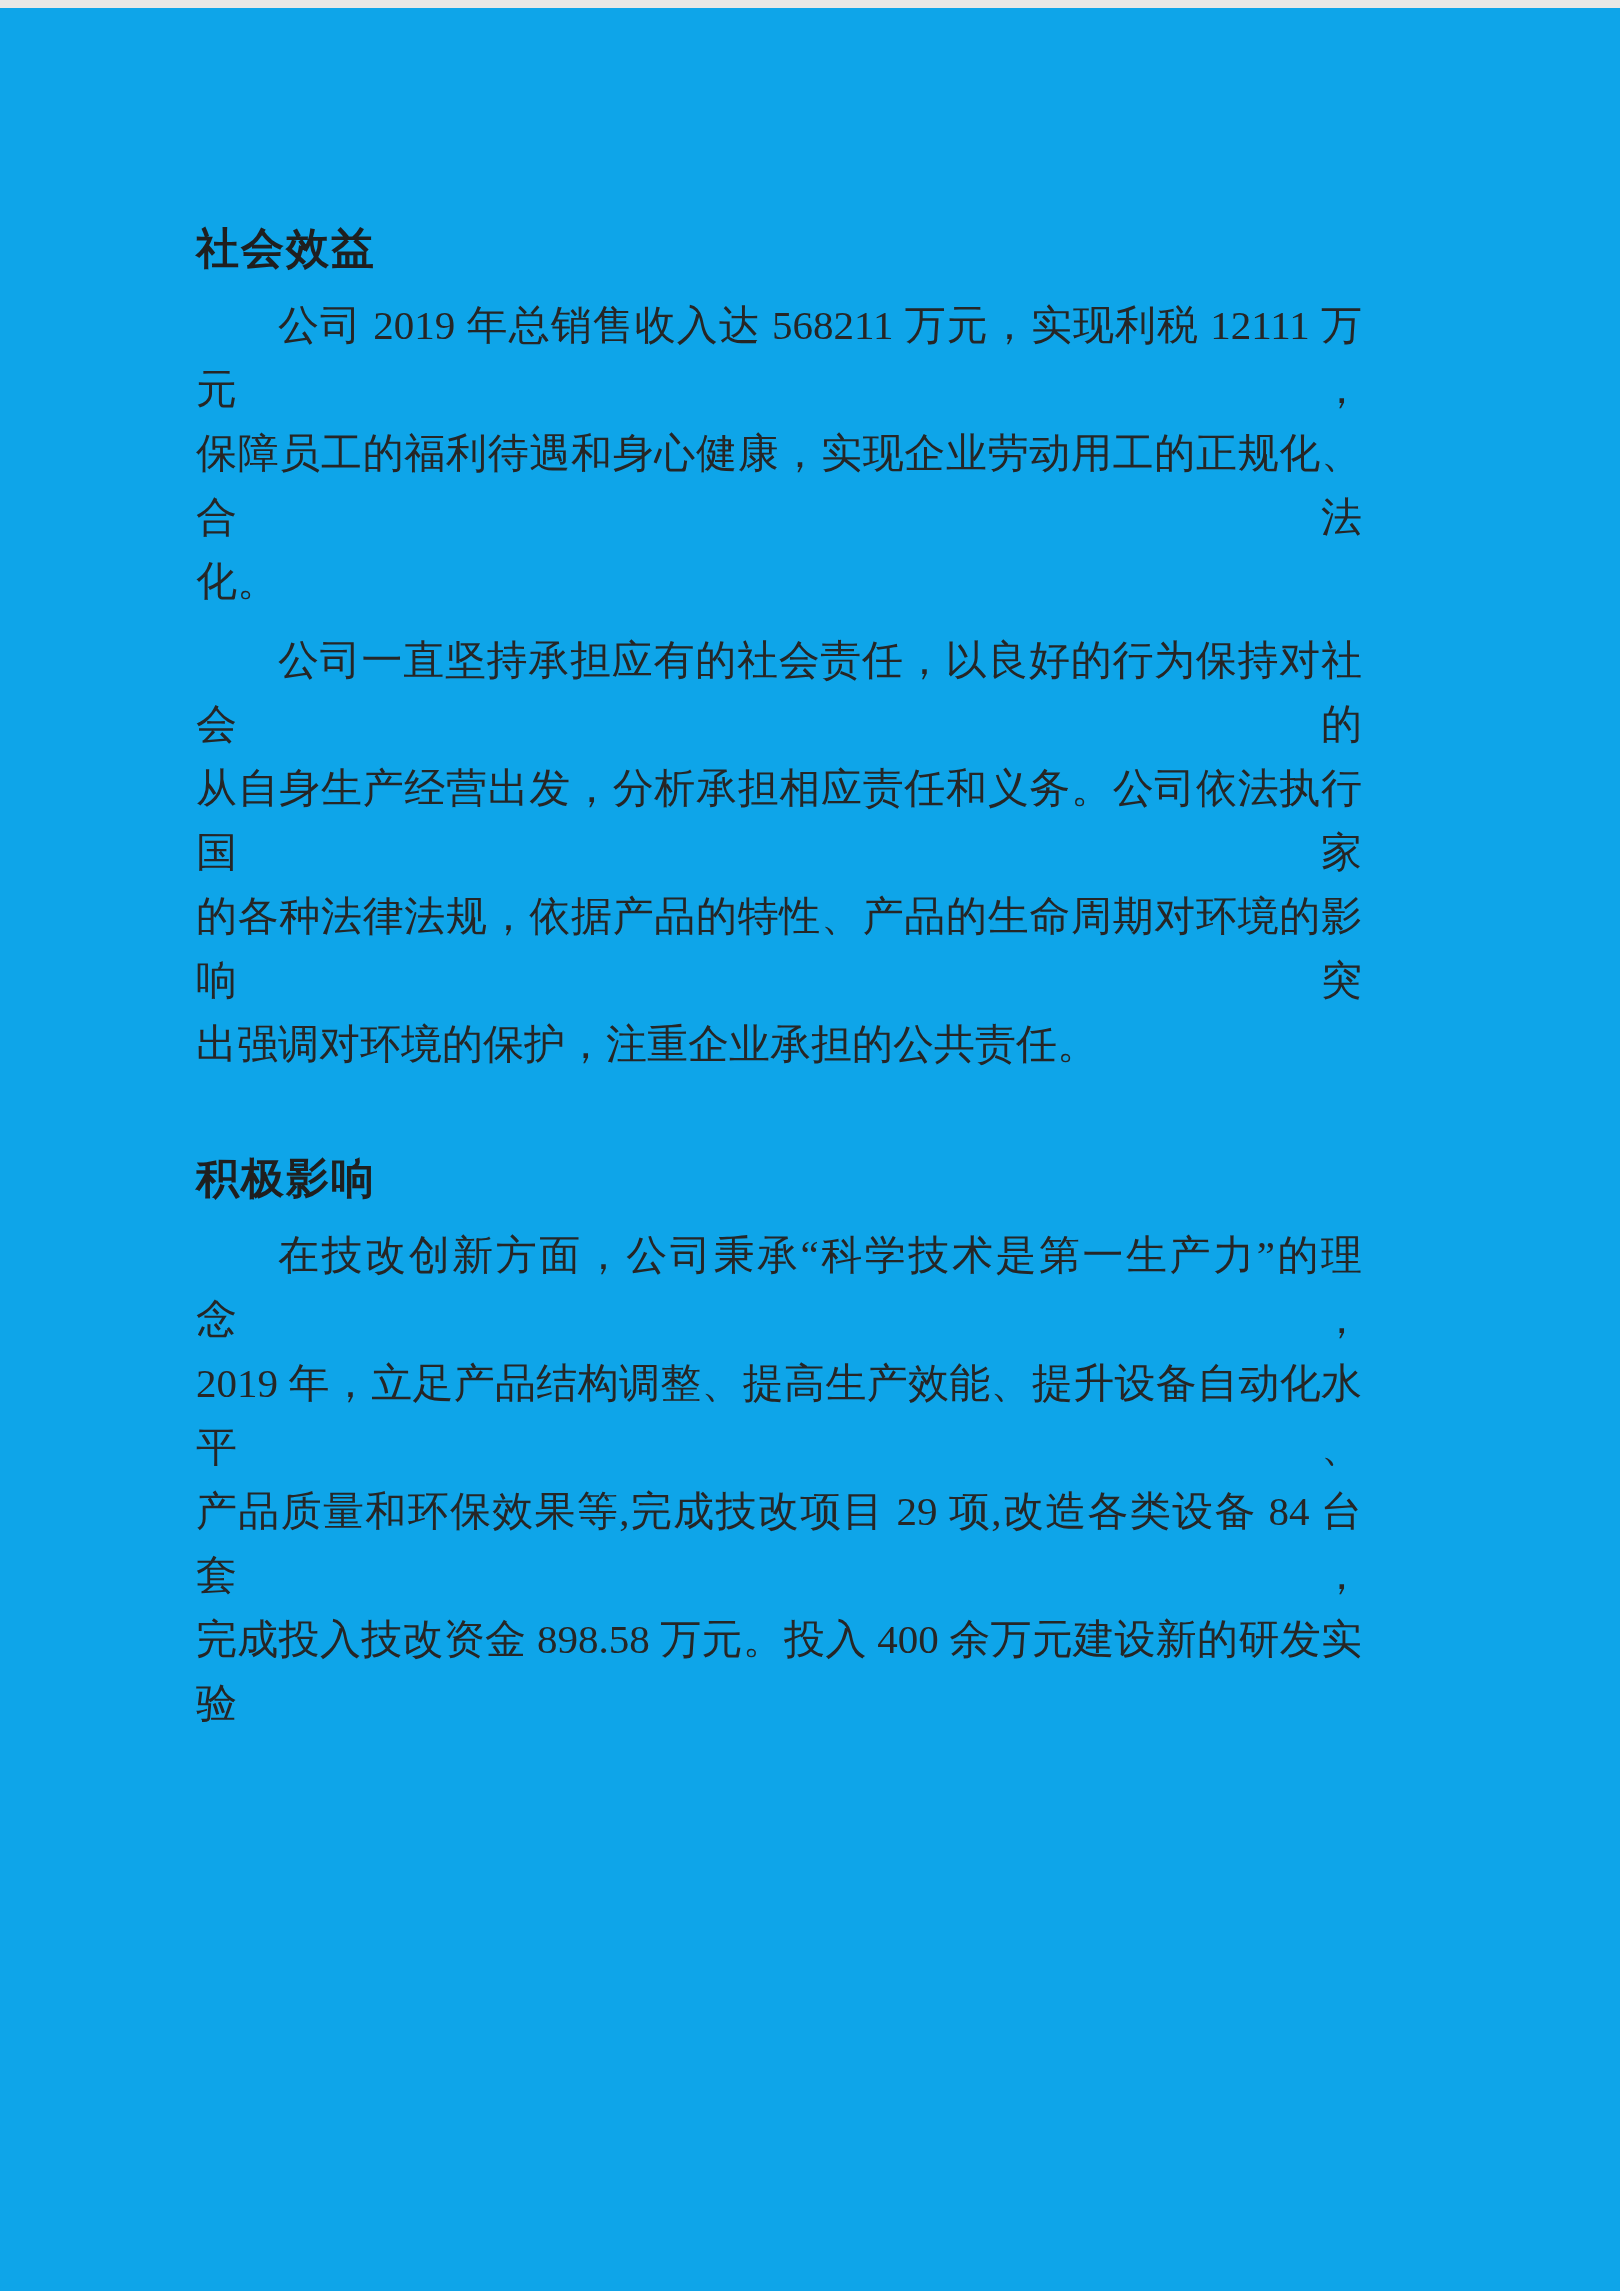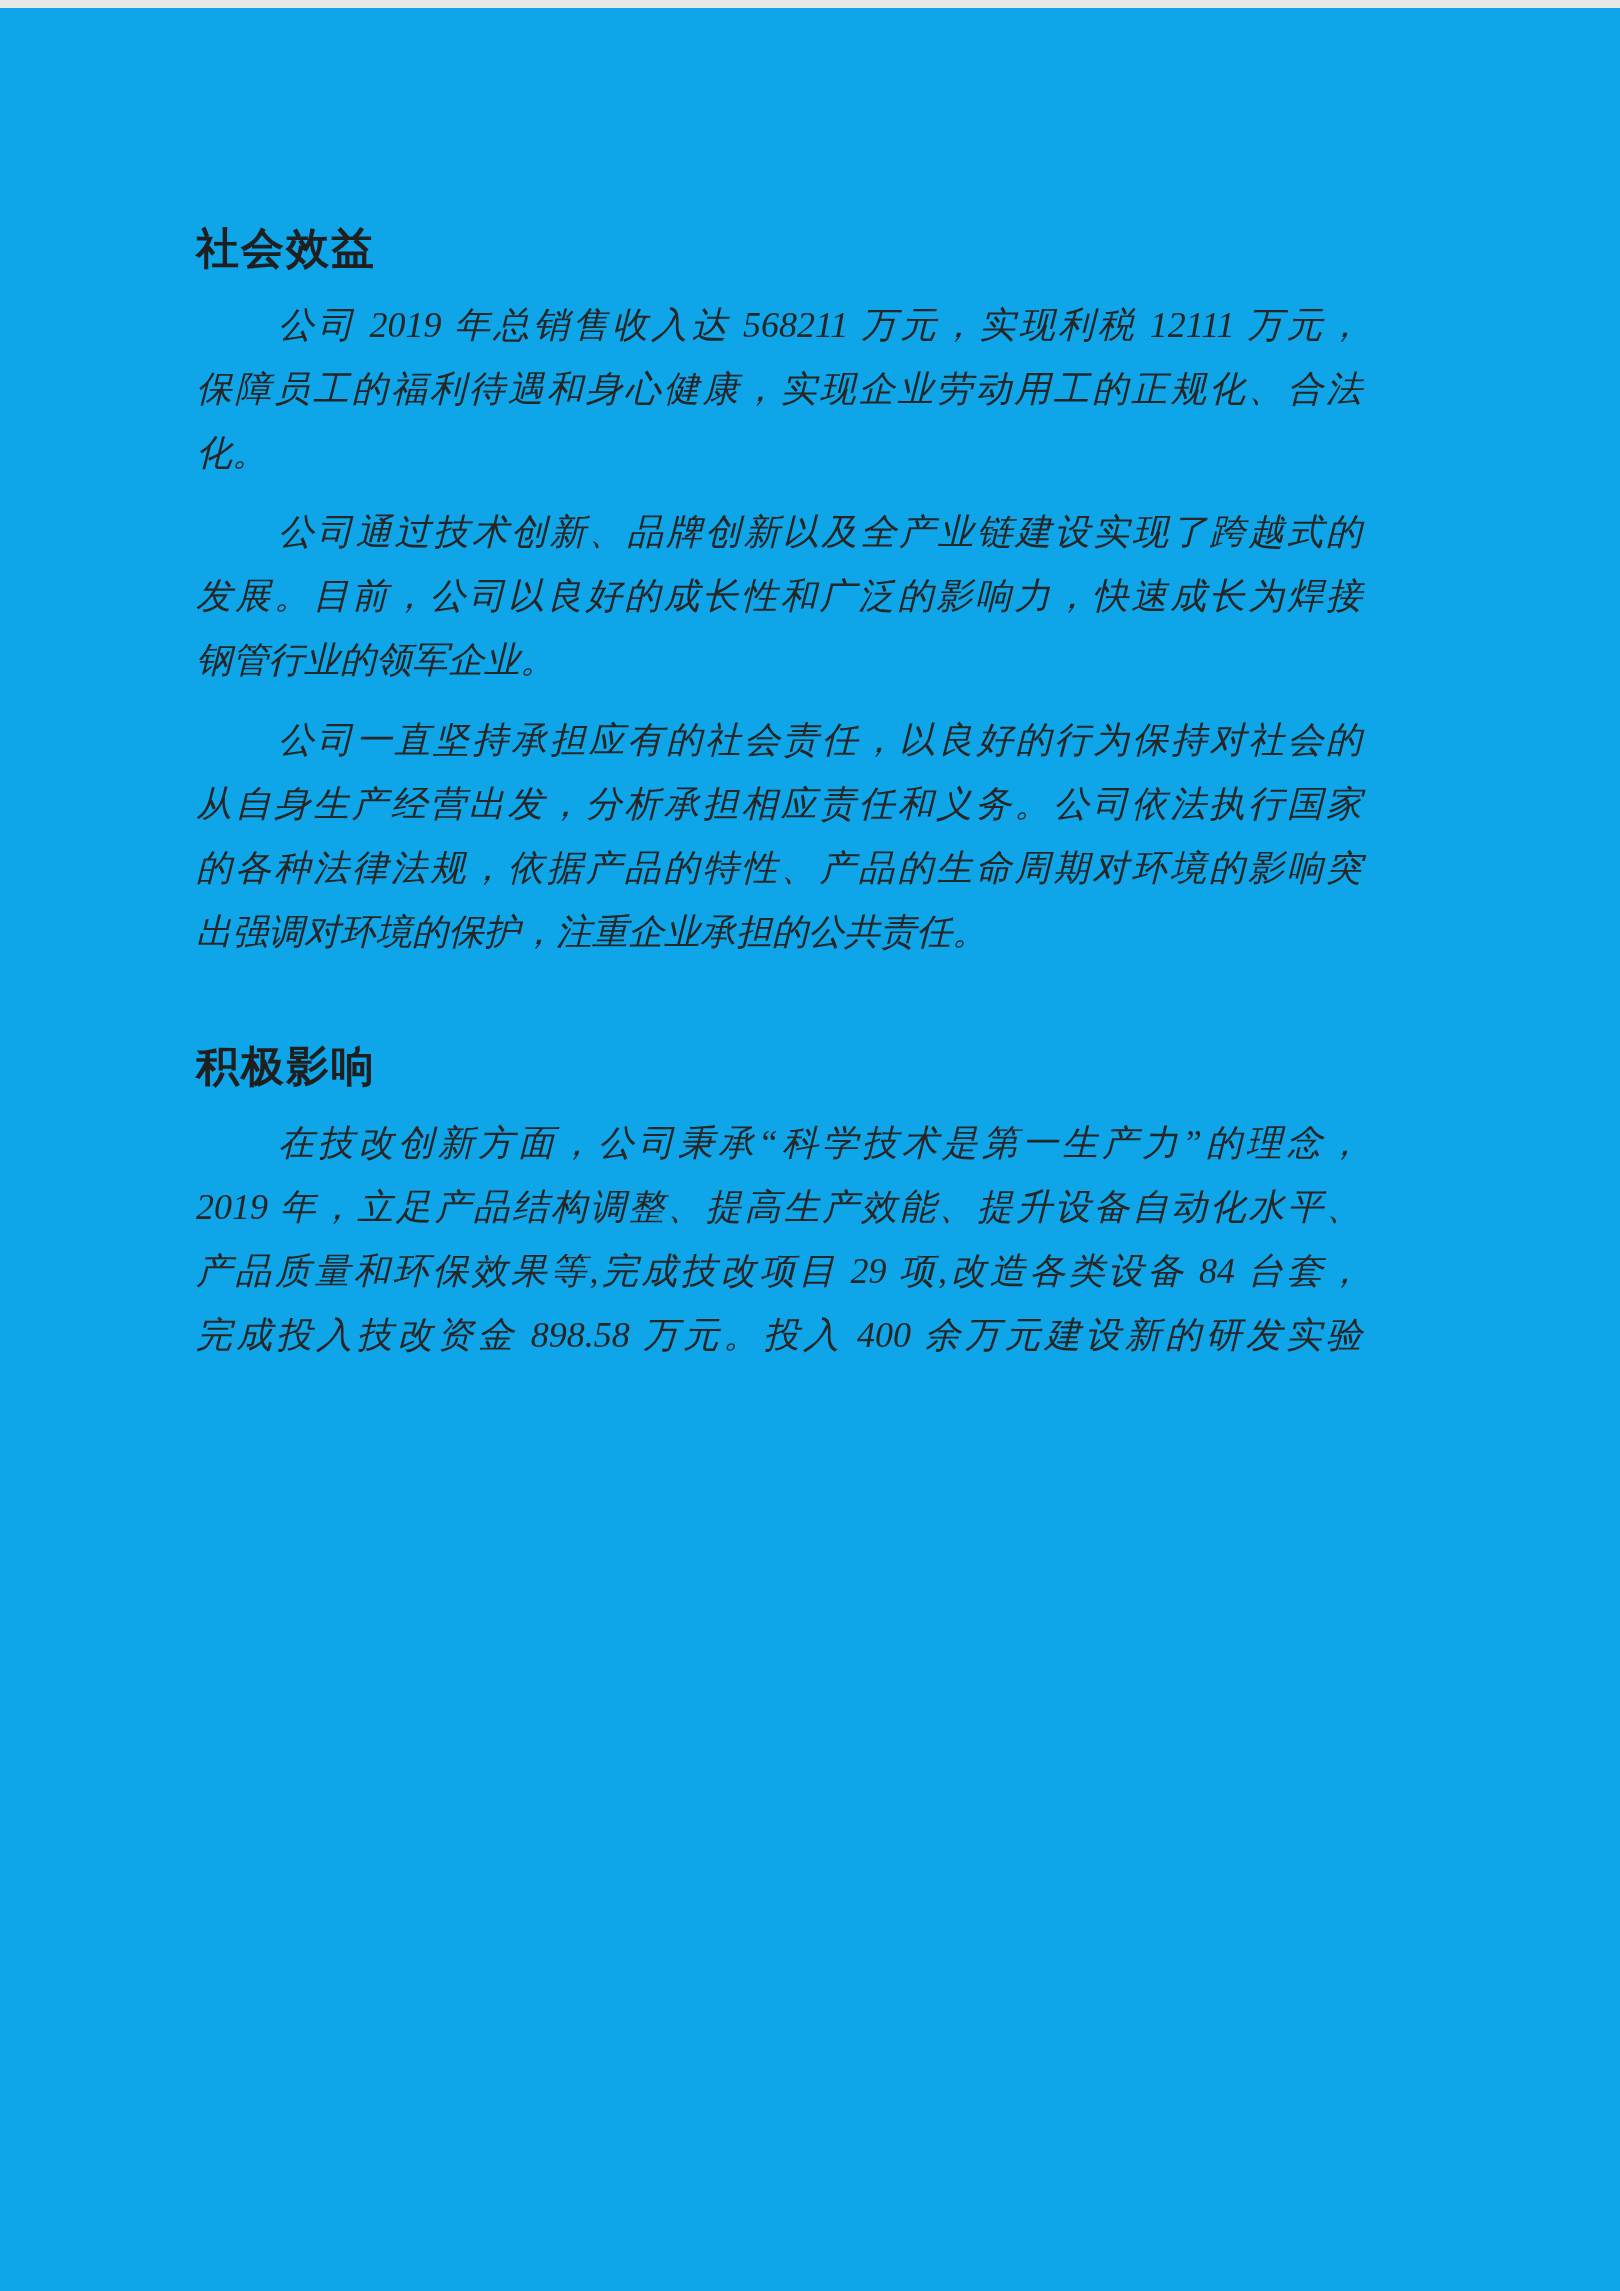--- a/index.html
+++ b/index.html
@@ -27,25 +27,24 @@
     font-family: "Liberation Sans", sans-serif;
     font-weight: 700;
     font-size: 43px;
     line-height: 49px;
     letter-spacing: 2px;
     color: #1f1f1f;
     margin: 0 0 19.6px 0;
   }
   .para {
     font-family: "Liberation Serif", serif;
-    font-size: 36px;
+    font-size: 41px;
     line-height: 64px;
     color: #262626;
     margin: 0;
-    font-style: italic;
   }
   .para + .para { margin-top: 15.7px; }
   .line {
     text-align: justify;
     text-align-last: justify;
     text-justify: inter-ideograph;
     min-height: 64px;
   }
   .line.para-first { text-indent: 82px; }
   .line.para-last { text-align-last: left; }
@@ -56,25 +55,20 @@
 <div class="page">
   <div class="content" id="content">
       <section class="section">
         <h2 class="heading">社会效益</h2>
         <div class="para">
           <div class="line para-first">公司 2019 年总销售收入达 568211 万元，实现利税 12111 万元，</div>
           <div class="line">保障员工的福利待遇和身心健康，实现企业劳动用工的正规化、合法</div>
           <div class="line para-last">化。</div>
         </div>
         <div class="para">
-          <div class="line para-first">公司通过技术创新、品牌创新以及全产业链建设实现了跨越式的</div>
-          <div class="line">发展。目前，公司以良好的成长性和广泛的影响力，快速成长为焊接</div>
-          <div class="line para-last">钢管行业的领军企业。</div>
-        </div>
-        <div class="para">
           <div class="line para-first">公司一直坚持承担应有的社会责任，以良好的行为保持对社会的</div>
           <div class="line">从自身生产经营出发，分析承担相应责任和义务。公司依法执行国家</div>
           <div class="line">的各种法律法规，依据产品的特性、产品的生命周期对环境的影响突</div>
           <div class="line para-last">出强调对环境的保护，注重企业承担的公共责任。</div>
         </div>
       </section>
       <section class="section">
         <h2 class="heading">积极影响</h2>
         <div class="para">
           <div class="line para-first">在技改创新方面，公司秉承“科学技术是第一生产力”的理念，</div>

